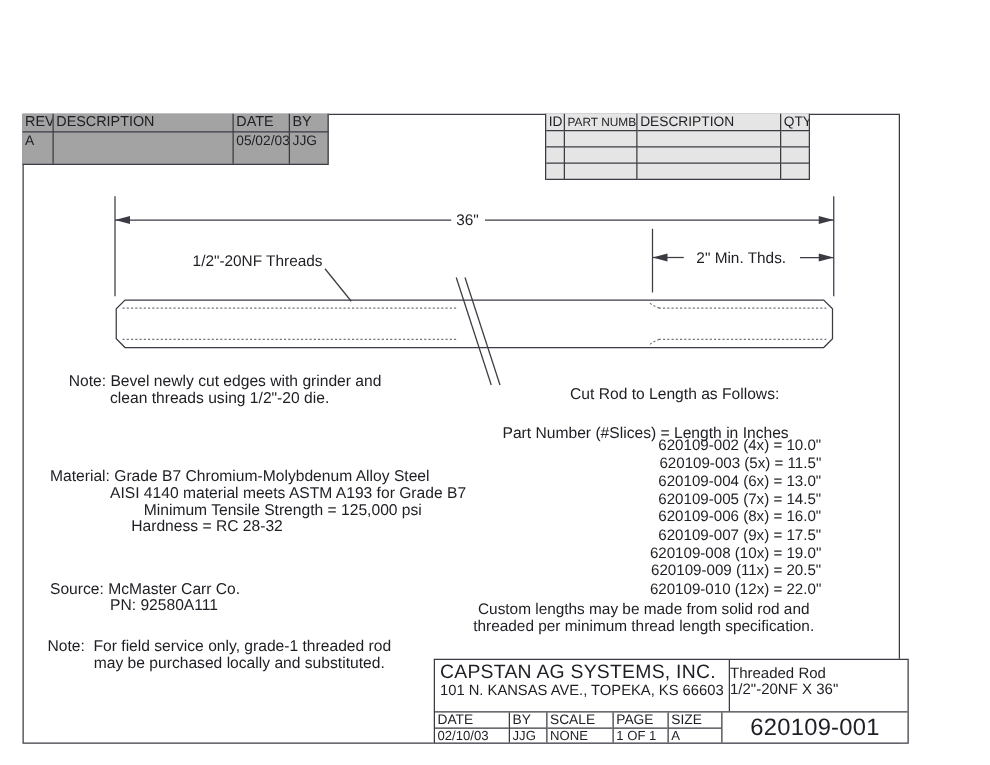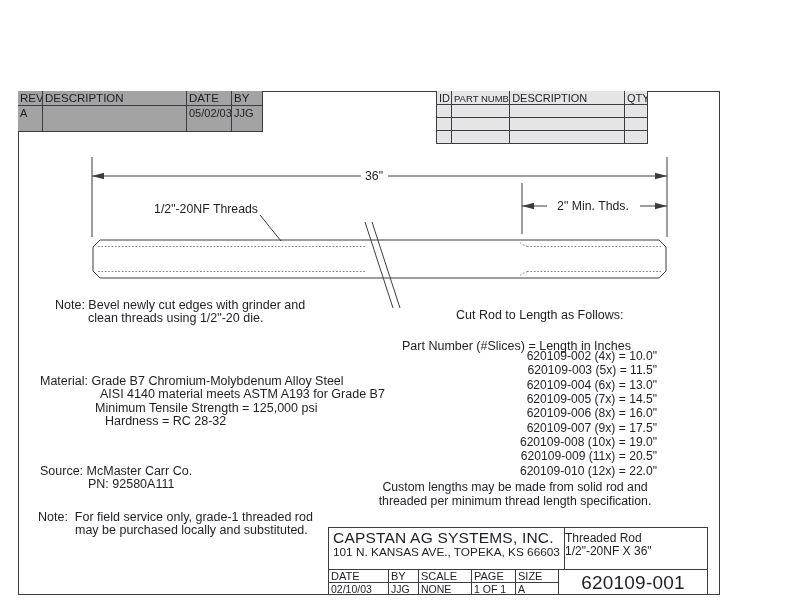--- a/index.html
+++ b/index.html
@@ -46,38 +46,38 @@
   .pt-head .p-pn{font-size:9.5px;line-height:13px}
   .pt-body .pt-c{height:13px}
   .p-id{width:18px}.p-pn{width:72px}.p-desc{width:143px}.p-qty{width:28px}
 
   
   .note{position:absolute;font-size:12.5px;line-height:13.4px;color:var(--ink)}
   .note div{white-space:pre}
   .note-bevel{left:55px;top:299px}
   .note-bevel .l2{margin-left:33px}
   .note-material{left:40px;top:375px}
-  .note-material .l2{margin-left:60px}
-  .note-material .l3{margin-left:55px}
+  .note-material .l2{margin-left:48px}
+  .note-material .l3{margin-left:75px}
   .note-material .l4{margin-left:65px}
   .note-source{left:40px;top:465px}
   .note-source .l2{margin-left:48px}
   .note-field{left:38px;top:511px}
   .note-field .l2{margin-left:37px}
 
   
   .cut-title{left:456px;top:308px;font-size:12.5px;white-space:pre}
   .cut-subtitle{left:402px;top:339px;font-size:12.5px;white-space:pre}
   .cut-items{left:455px;top:349px;width:202px;text-align:right;font-size:12.1px;line-height:14.35px}
   .cut-items div{white-space:pre}
   .cut-footer{left:362px;top:481px;width:306px;text-align:center;font-size:12.3px;line-height:13.6px}
   .cut-footer div{white-space:pre}
 
   
-  .title-block{left:328px;top:527px;width:380px;height:68px;border:1px solid var(--line);background:#fff}
+  .title-block{left:347px;top:527px;width:380px;height:68px;border:1px solid var(--line);background:#fff}
   .tb-top{height:42px;border-bottom:1px solid var(--line);display:flex}
   .tb-company-cell{width:236px;border-right:1px solid var(--line);padding:1px 0 0 4px;overflow:hidden}
   .tb-company{font-size:15.5px;line-height:17px;letter-spacing:.2px;white-space:pre}
   .tb-address{font-size:11.8px;line-height:13px;white-space:pre}
   .tb-part-cell{flex:1;padding-top:4px}
   .tb-part-name{font-size:12px;line-height:13px;white-space:pre}
   .tb-part-spec{font-size:12px;line-height:13px;white-space:pre}
   .tb-bottom{height:24px;display:flex}
   .tb-f{display:flex;flex-direction:column;border-right:1px solid var(--line)}
   .tb-f-label{height:13px;border-bottom:1px solid var(--line);font-size:11px;line-height:12px;padding-left:2px;white-space:pre}

